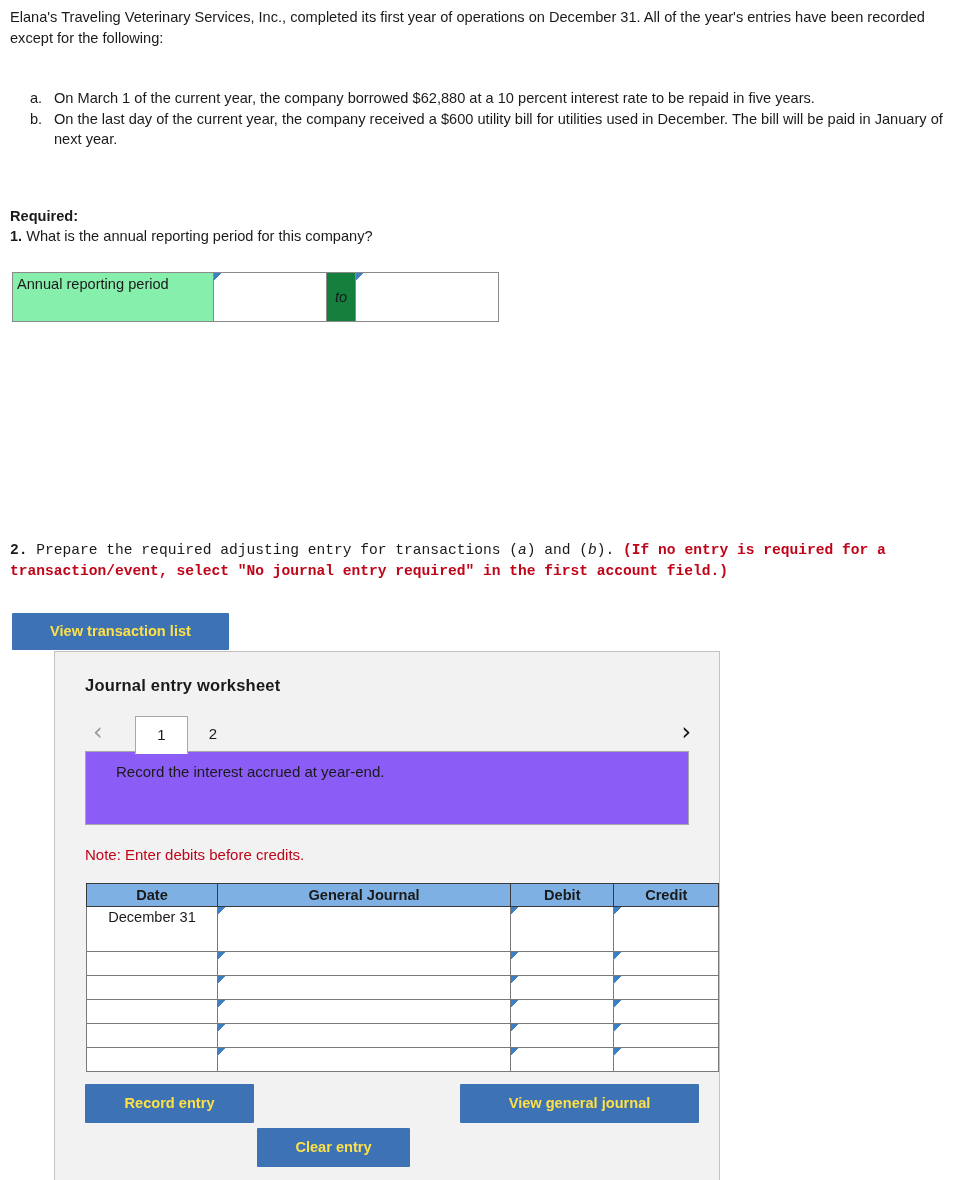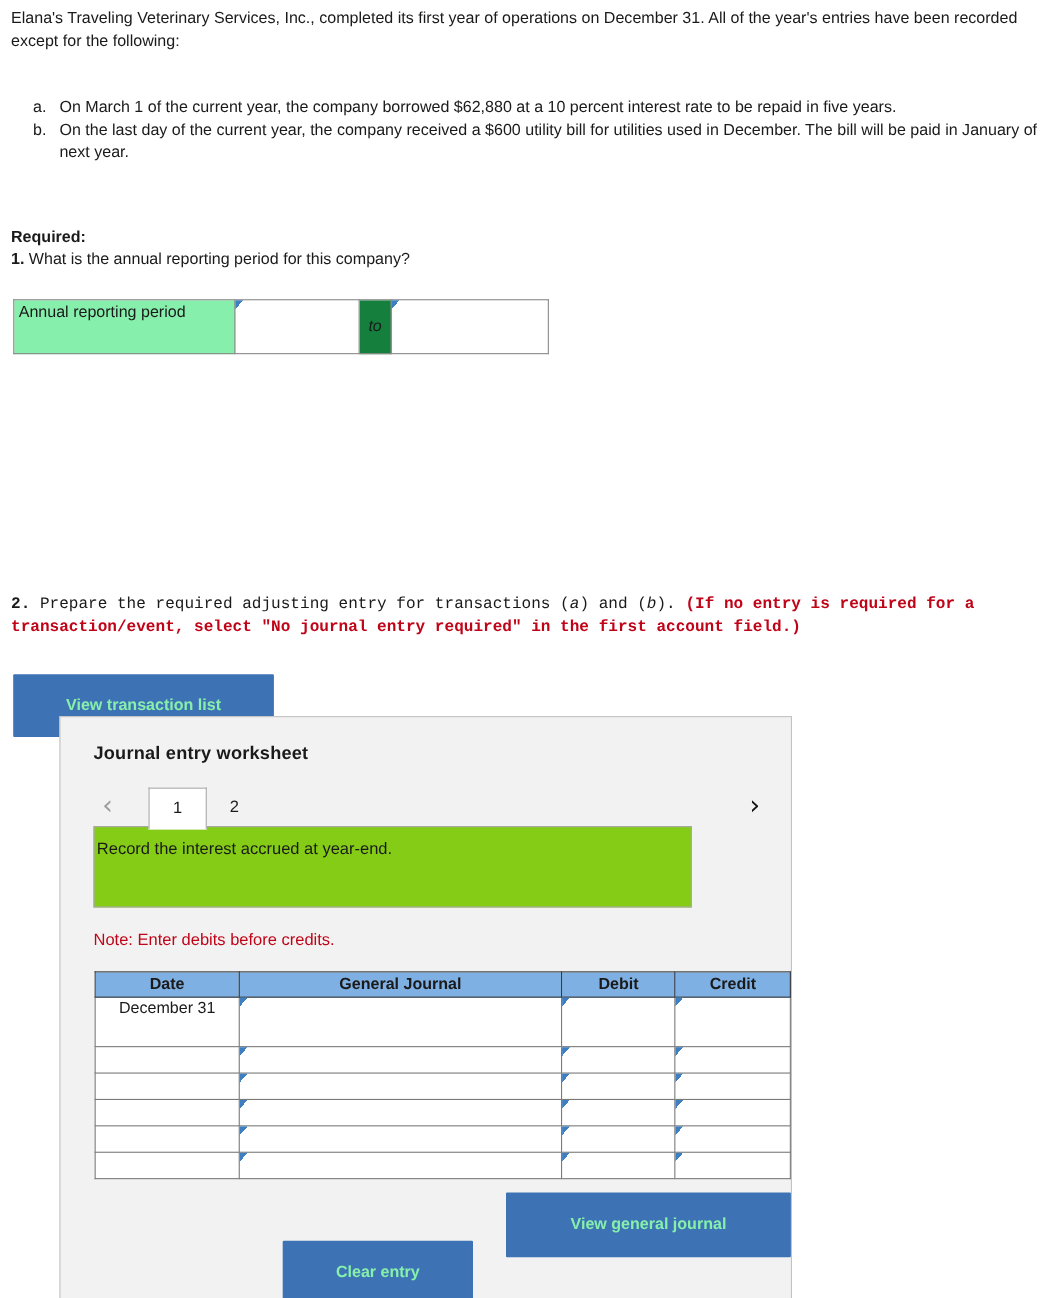--- a/index.html
+++ b/index.html
@@ -130,29 +130,29 @@
   .q2 .qnum { font-weight: bold; }
   .q2 .red {
     color: #c00418;
     font-weight: bold;
   }
 
   
   .btn {
     display: inline-block;
     background: #3d72b4;
-    color: #86efac;
+    color: #fde047;
     font-weight: bold;
     border: none;
     font-family: "Liberation Sans", sans-serif;
     font-size: 14.6px;
     text-align: center;
     cursor: pointer;
     border-radius: 1px;
-    padding: 14px;
+    padding: 4px;
     line-height: 1;
   }
   .btn-view-transaction {
     position: absolute;
     left: 12px;
     top: 613px;
     width: 209px;
     height: 29px;
     line-height: 29px;
   }
@@ -225,26 +225,26 @@
     width: 36px;
     background: transparent;
     border: none;
   }
 
   
   .desc-box {
     position: absolute;
     left: 30px;
     top: 99px;
-    width: 544px;
+    width: 604px;
     height: 74px;
-    background: #84cc16;
+    background: #8b5cf6;
     border: 1px solid #a8a8a8;
     box-sizing: border-box;
-    padding: 11px 2px;
+    padding: 11px 30px;
     font-size: 15px;
     z-index: 2;
   }
 
   
   .note {
     position: absolute;
     left: 30px;
     top: 194px;
     color: #c00418;
@@ -422,16 +422,17 @@
       </tr>
       <tr>
         <td class="date-cell"></td>
         <td><span class="cell-marker"></span><span></span></td>
         <td><span class="cell-marker"></span><span></span></td>
         <td><span class="cell-marker"></span><span></span></td>
       </tr>
     </tbody>
   </table>
 
+  <div class="btn btn-record">Record entry</div>
   <div class="btn btn-clear">Clear entry</div>
   <div class="btn btn-viewgj">View general journal</div>
 
 </div>
 
 </body></html>

